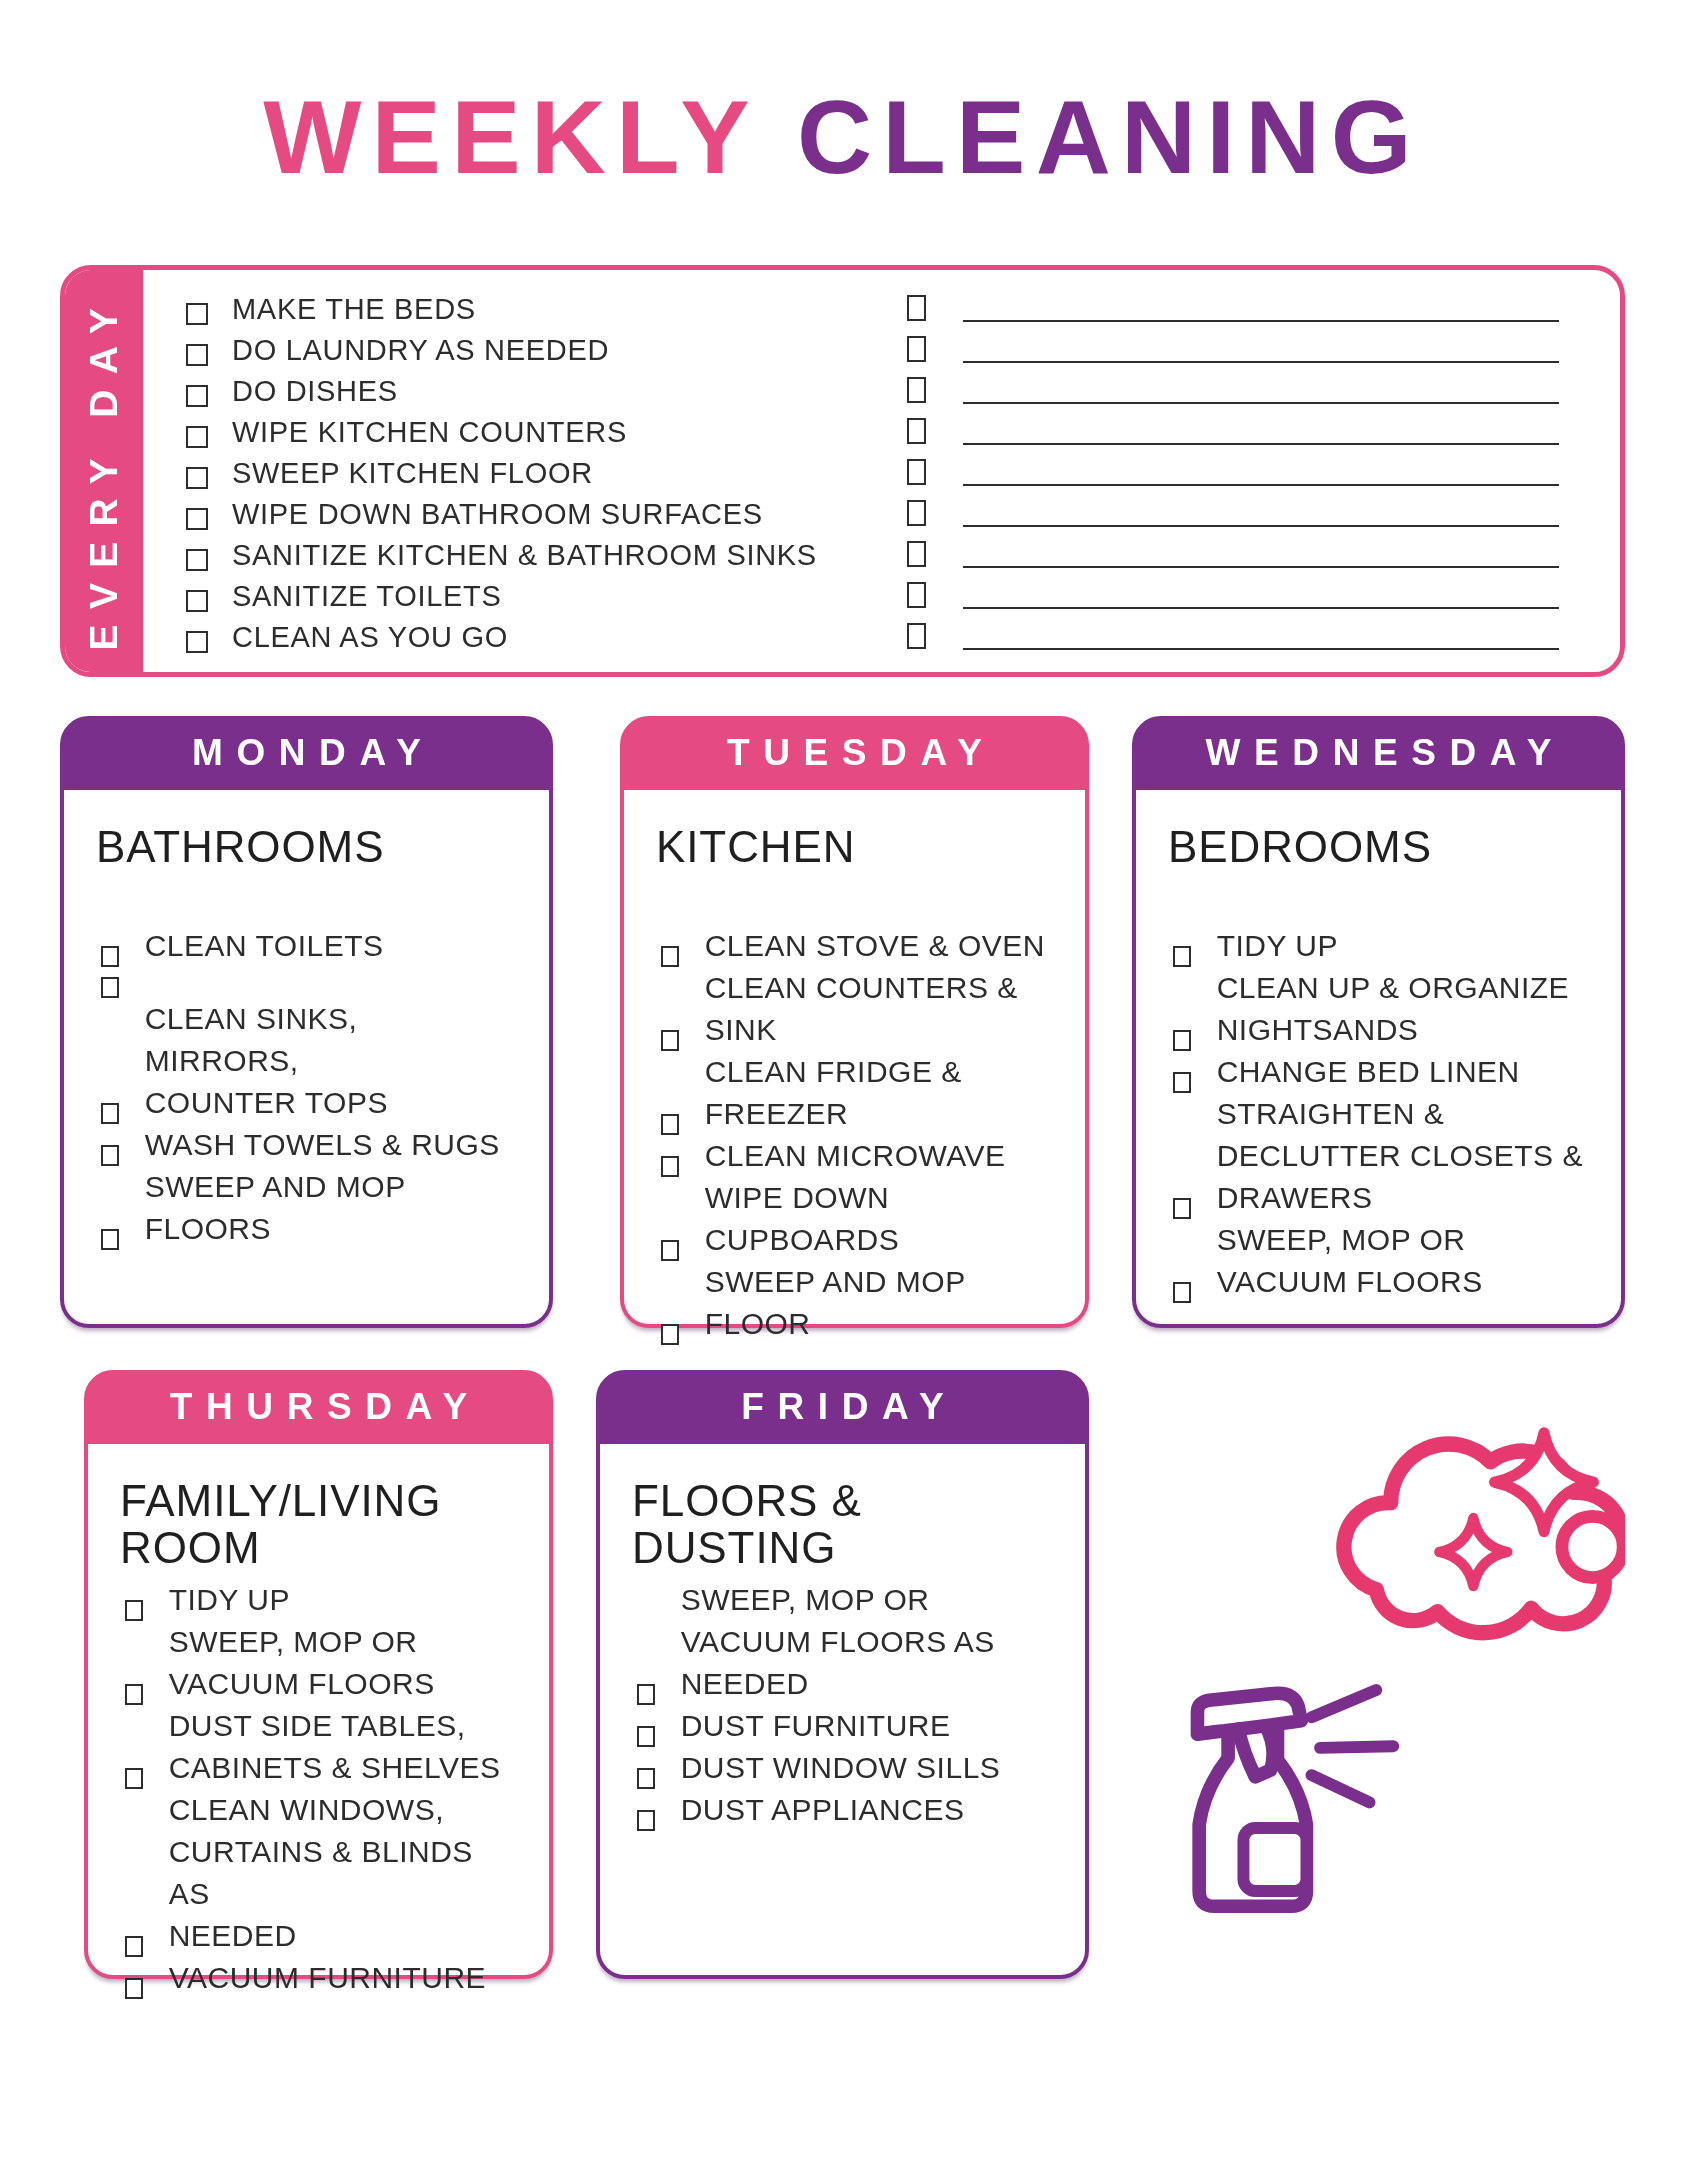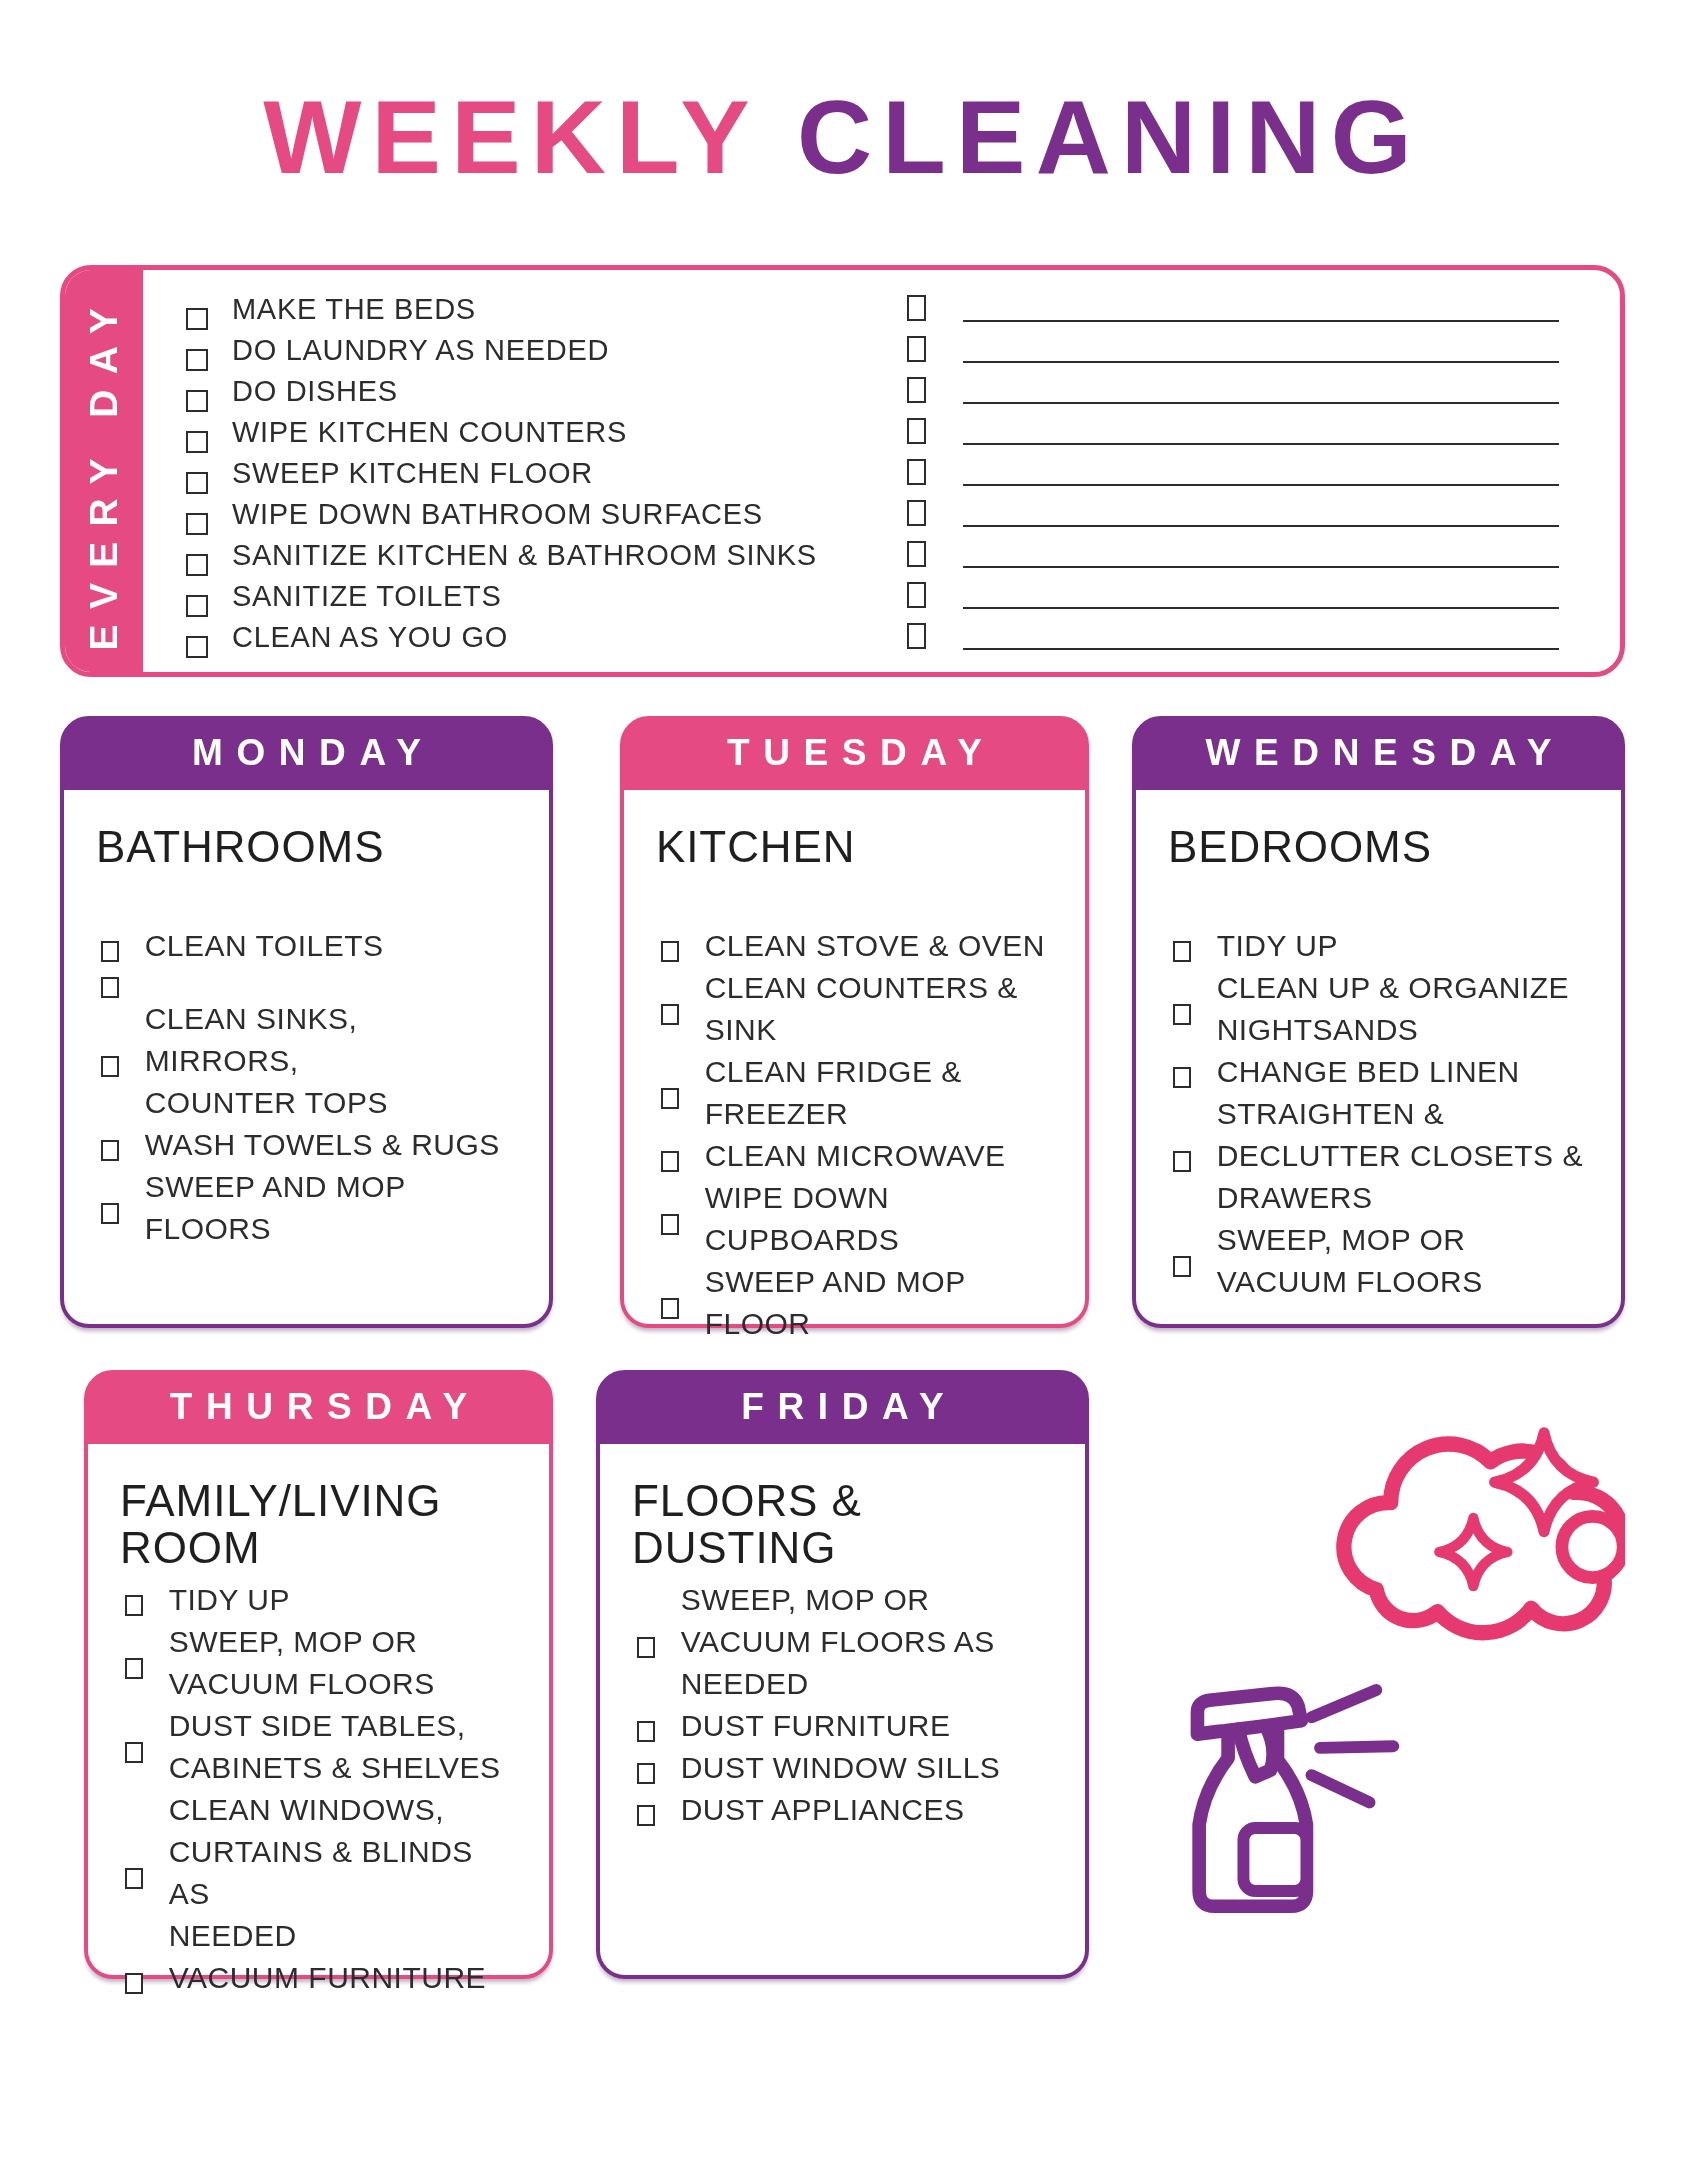--- a/index.html
+++ b/index.html
@@ -38,21 +38,21 @@
     display: flex; align-items: center; justify-content: center;
   }
   .ed-side span {
     writing-mode: vertical-rl; transform: rotate(180deg);
     color: #fff; font-weight: 700; font-size: 39px; letter-spacing: 15.3px;
     white-space: nowrap;
   }
   .ed-body { flex: 1; display: flex; padding: 19px 61px 15.3px 43px; }
   .ed-left { width: 690px; flex: none; }
   .ed-right { flex: 1; padding-left: 31px; }
-  .ed-item { display: flex; align-items: flex-end; height: 41px; }
+  .ed-item { display: flex; align-items: center; height: 41px; }
   .ed-item .cb {
     width: 22px; height: 22px; border: 2.6px solid #2d2d2d;
     margin: 8.5px 24px 0 0; flex: none; background: #fff;
   }
   .ed-item .lbl {
     font-size: 29px; line-height: 41px; color: #2c2c2c;
     letter-spacing: 0.7px; white-space: nowrap;
   }
   .ed-blank { display: flex; align-items: flex-start; height: 41px; }
   .ed-blank .cbt {
@@ -85,21 +85,21 @@
     font-size: 37px; font-weight: 700; letter-spacing: 13.6px; text-indent: 13.6px;
     padding: 12.8px 0 16px; white-space: nowrap;
   }
   .day-body { padding: 34px 34px 22px 32px; flex: 1; }
   .category {
     font-size: 44px; font-weight: 400; color: #1f1f1f;
     letter-spacing: 0.9px; line-height: 1.06; min-height: 101px;
     white-space: pre-line;
   }
   .tasks { margin-top: 0; }
-  .task { display: flex; align-items: center; }
+  .task { display: flex; align-items: flex-end; }
   .task .cb {
     width: 18px; height: 21px; border: 2.1px solid #2d2d2d;
     margin: 10.2px 25.6px 0 5.1px; flex: none; background: #fff;
   }
   .task .lbl {
     font-size: 30px; line-height: 42px; color: #2c2c2c;
     letter-spacing: 0.5px; white-space: pre-line;
   }
 
   

